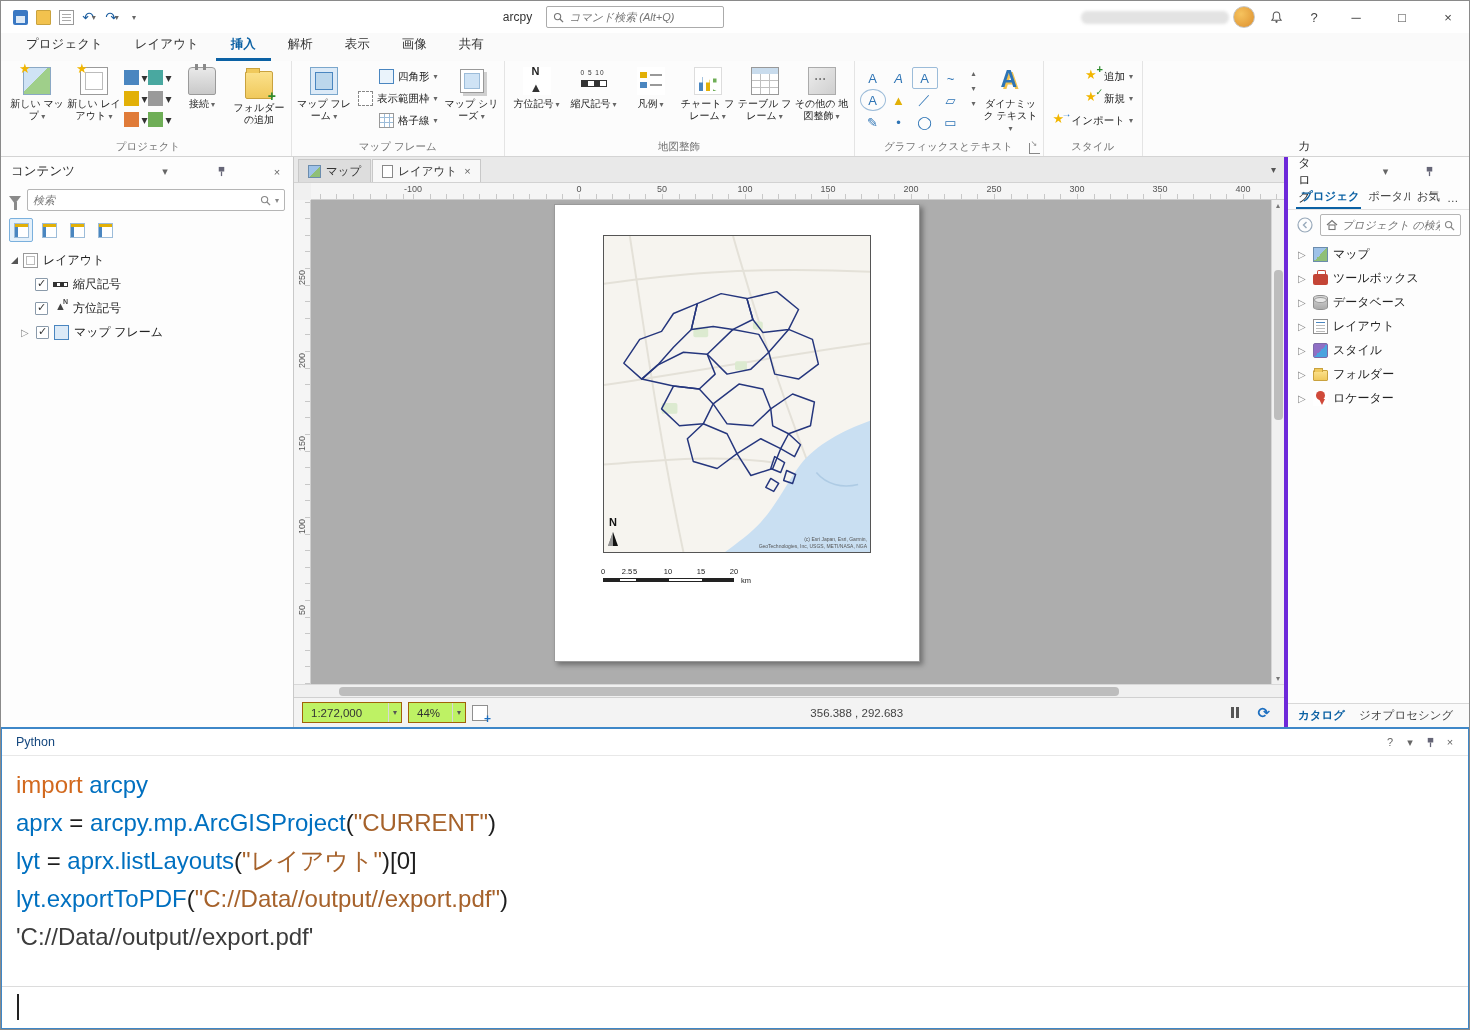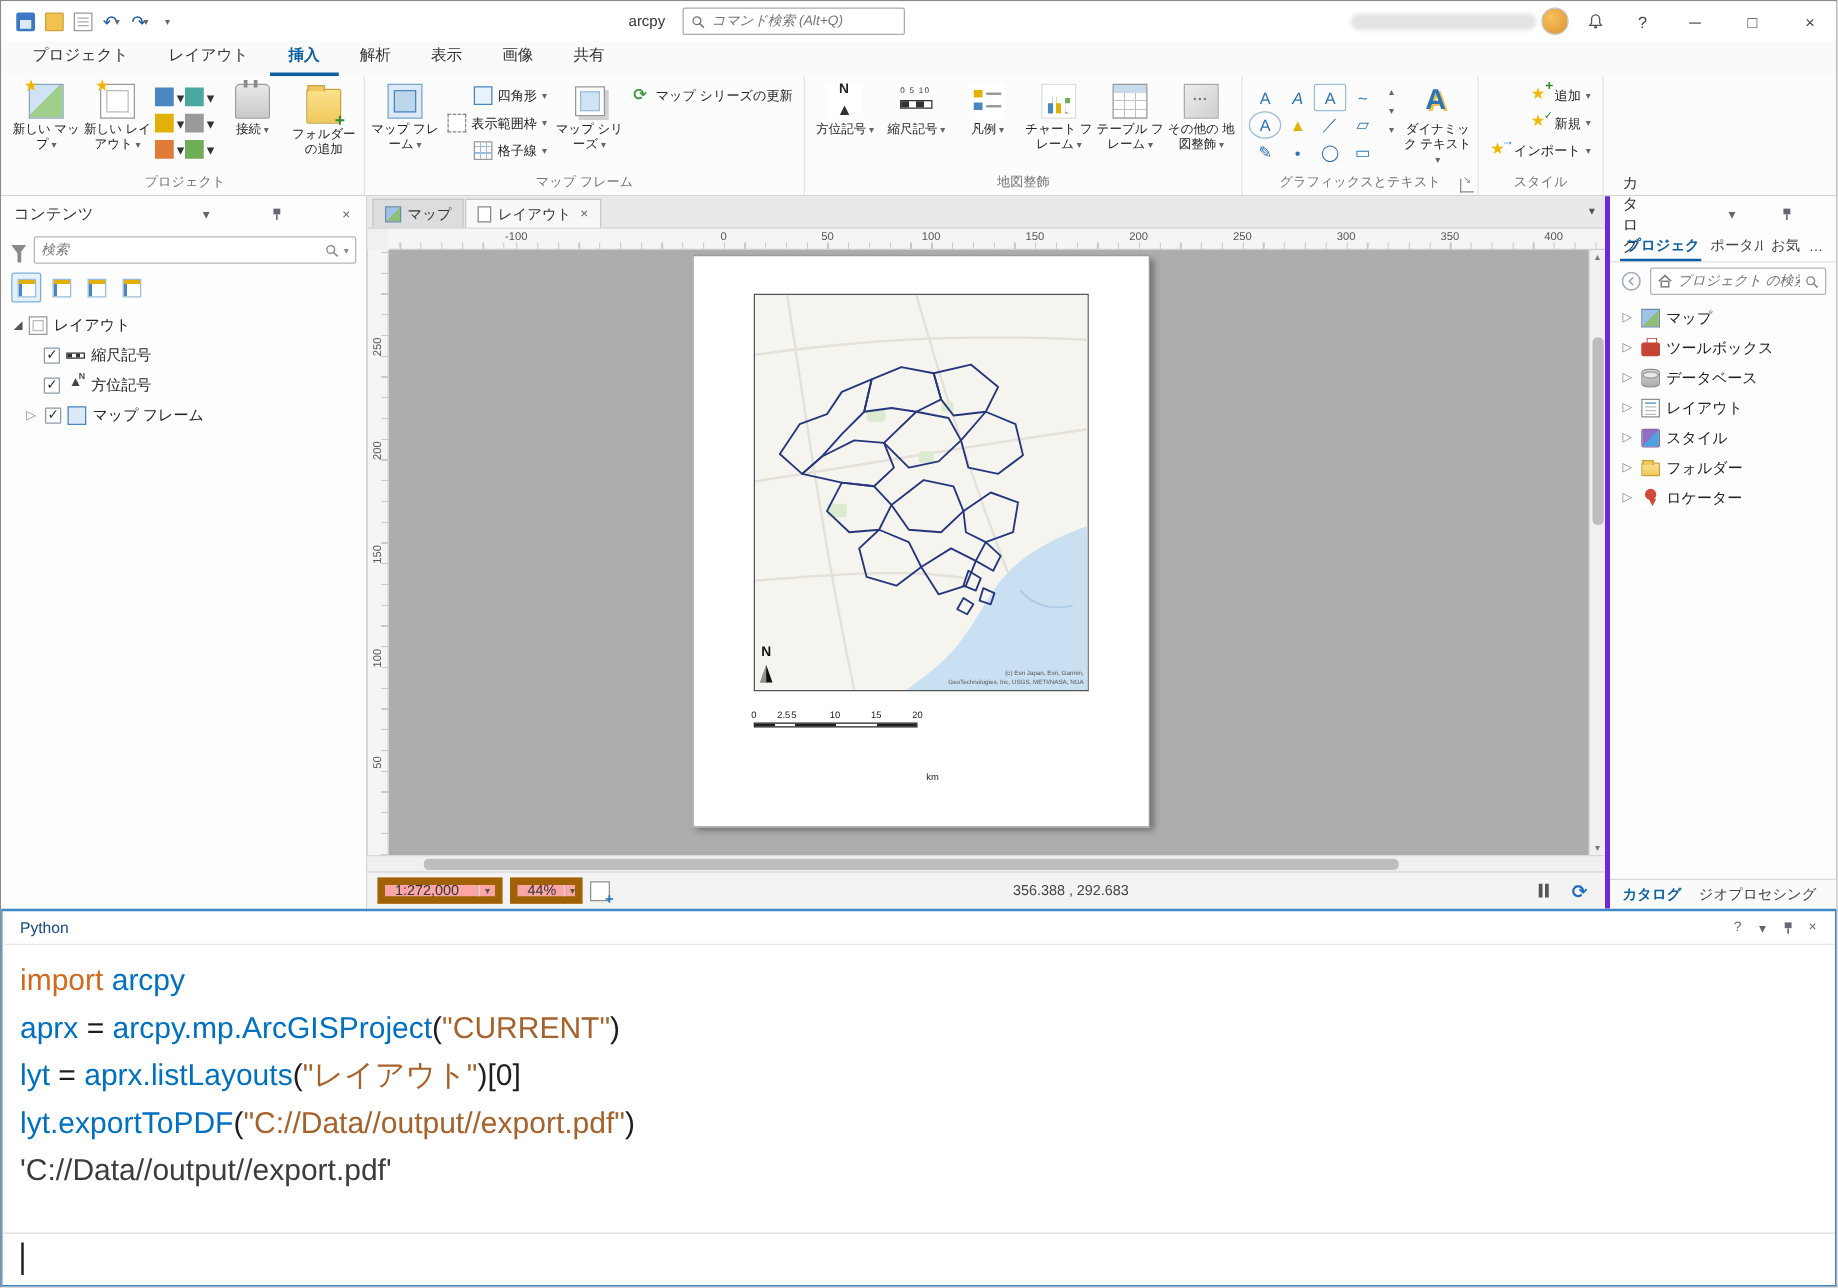--- a/index.html
+++ b/index.html
@@ -176,25 +176,25 @@
   .mapframe{position:absolute;left:48px;top:30px;width:268px;height:318px;border:1px solid #555;}
   .mapframe svg{display:block;width:100%;height:100%;}
   .north-overlay{position:absolute;left:5px;bottom:24px;font-size:11px;font-weight:bold;color:#111;}
   .north-tri{position:absolute;left:4px;bottom:6px;width:0;height:0;border-left:5px solid transparent;border-right:5px solid transparent;border-bottom:14px solid #111;}
   .north-tri::after{content:"";position:absolute;left:-5px;top:0;width:0;height:0;border-left:5px solid transparent;border-bottom:14px solid #fff;opacity:.55;}
   .attrib{position:absolute;right:3px;bottom:3px;text-align:right;font-size:5px;line-height:1.3;color:#555;}
   .scalebar{position:absolute;left:48px;top:362px;width:170px;height:24px;}
   .sb-labels{position:relative;height:10px;font-size:7.5px;color:#222;}
   .sb-labels span{position:absolute;top:0;transform:translateX(-50%);}
   .sb-bar{position:absolute;left:0;top:11px;width:131px;height:4px;border:1px solid #222;background:linear-gradient(90deg,#222 0 16px,#fff 16px 32px,#222 32px 65px,#fff 65px 98px,#222 98px 131px);}
-  .sb-unit{position:absolute;left:138px;top:9px;font-size:7.5px;color:#222;margin-top:41px;}
+  .sb-unit{position:absolute;left:138px;top:9px;font-size:7.5px;color:#222;}
   .hsb{height:13px;background:#f0f0f0;border-top:1px solid #d8d8d8;position:relative;flex:none;}
   .hthumb{position:absolute;left:45px;width:780px;top:2px;height:9px;background:#bdbdbd;border-radius:4px;}
   .statusbar{height:30px;background:#f3f3f3;border-top:1px solid #d0d0d0;display:flex;align-items:center;gap:6px;padding:0 8px;flex:none;font-size:11.5px;color:#333;}
-  .combo{background:#fca5a5;border:6px solid #a16207;height:21px;display:flex;align-items:center;padding:0 4px 0 8px;gap:6px;}
+  .combo{background:#bef264;border:1px solid #a16207;height:21px;display:flex;align-items:center;padding:0 4px 0 8px;gap:6px;}
   .combo .cc{font-size:8px;color:#555;border-left:1px solid #d8d8d8;padding-left:4px;height:100%;display:flex;align-items:center;}
   .pagezoom-ic{width:16px;height:16px;border:1px solid #8f8f8f;background:#fff;position:relative;}
   .pagezoom-ic::after{content:"+";position:absolute;right:-4px;bottom:-6px;color:#1d6fc0;font-weight:bold;font-size:12px;}
   .coords{flex:1;text-align:center;color:#444;}
   .pausebtn{display:flex;gap:2px;align-items:center;padding:0 6px;}
   .pausebtn i{width:3px;height:11px;background:#555;display:block;}
   .refreshbtn{color:#1d6fc0;font-size:15px;font-weight:bold;padding:0 6px;}
 
   
   .python-panel{height:302px;flex:none;background:#fff;border:1px solid #3e87c8;border-top-width:2px;display:flex;flex-direction:column;}
@@ -344,26 +344,20 @@
             </span>
           <span class="srow">
               <span class="sic s-grid"></span>
               <span>格子線</span>
               <span class="dd">▾</span>
             </span>
         </div>
         <div class="bigbtn has-dd">
           <span class="bicon i-mapseries"></span>
           <span class="blabel">マップ シリーズ</span>
-        </div>
-        <div class="smallcol">
-          <span class="srow">
-              <span class="sic s-update"></span>
-              <span>マップ シリーズの更新</span>
-            </span>
         </div>
       </div>
       <div class="rgroup-label">マップ フレーム</div>
     </div>
 
     <div class="rgroup">
       <div class="rgroup-main">
         <div class="bigbtn has-dd">
           <span class="bicon i-north"></span>
           <span class="blabel">方位記号</span>

